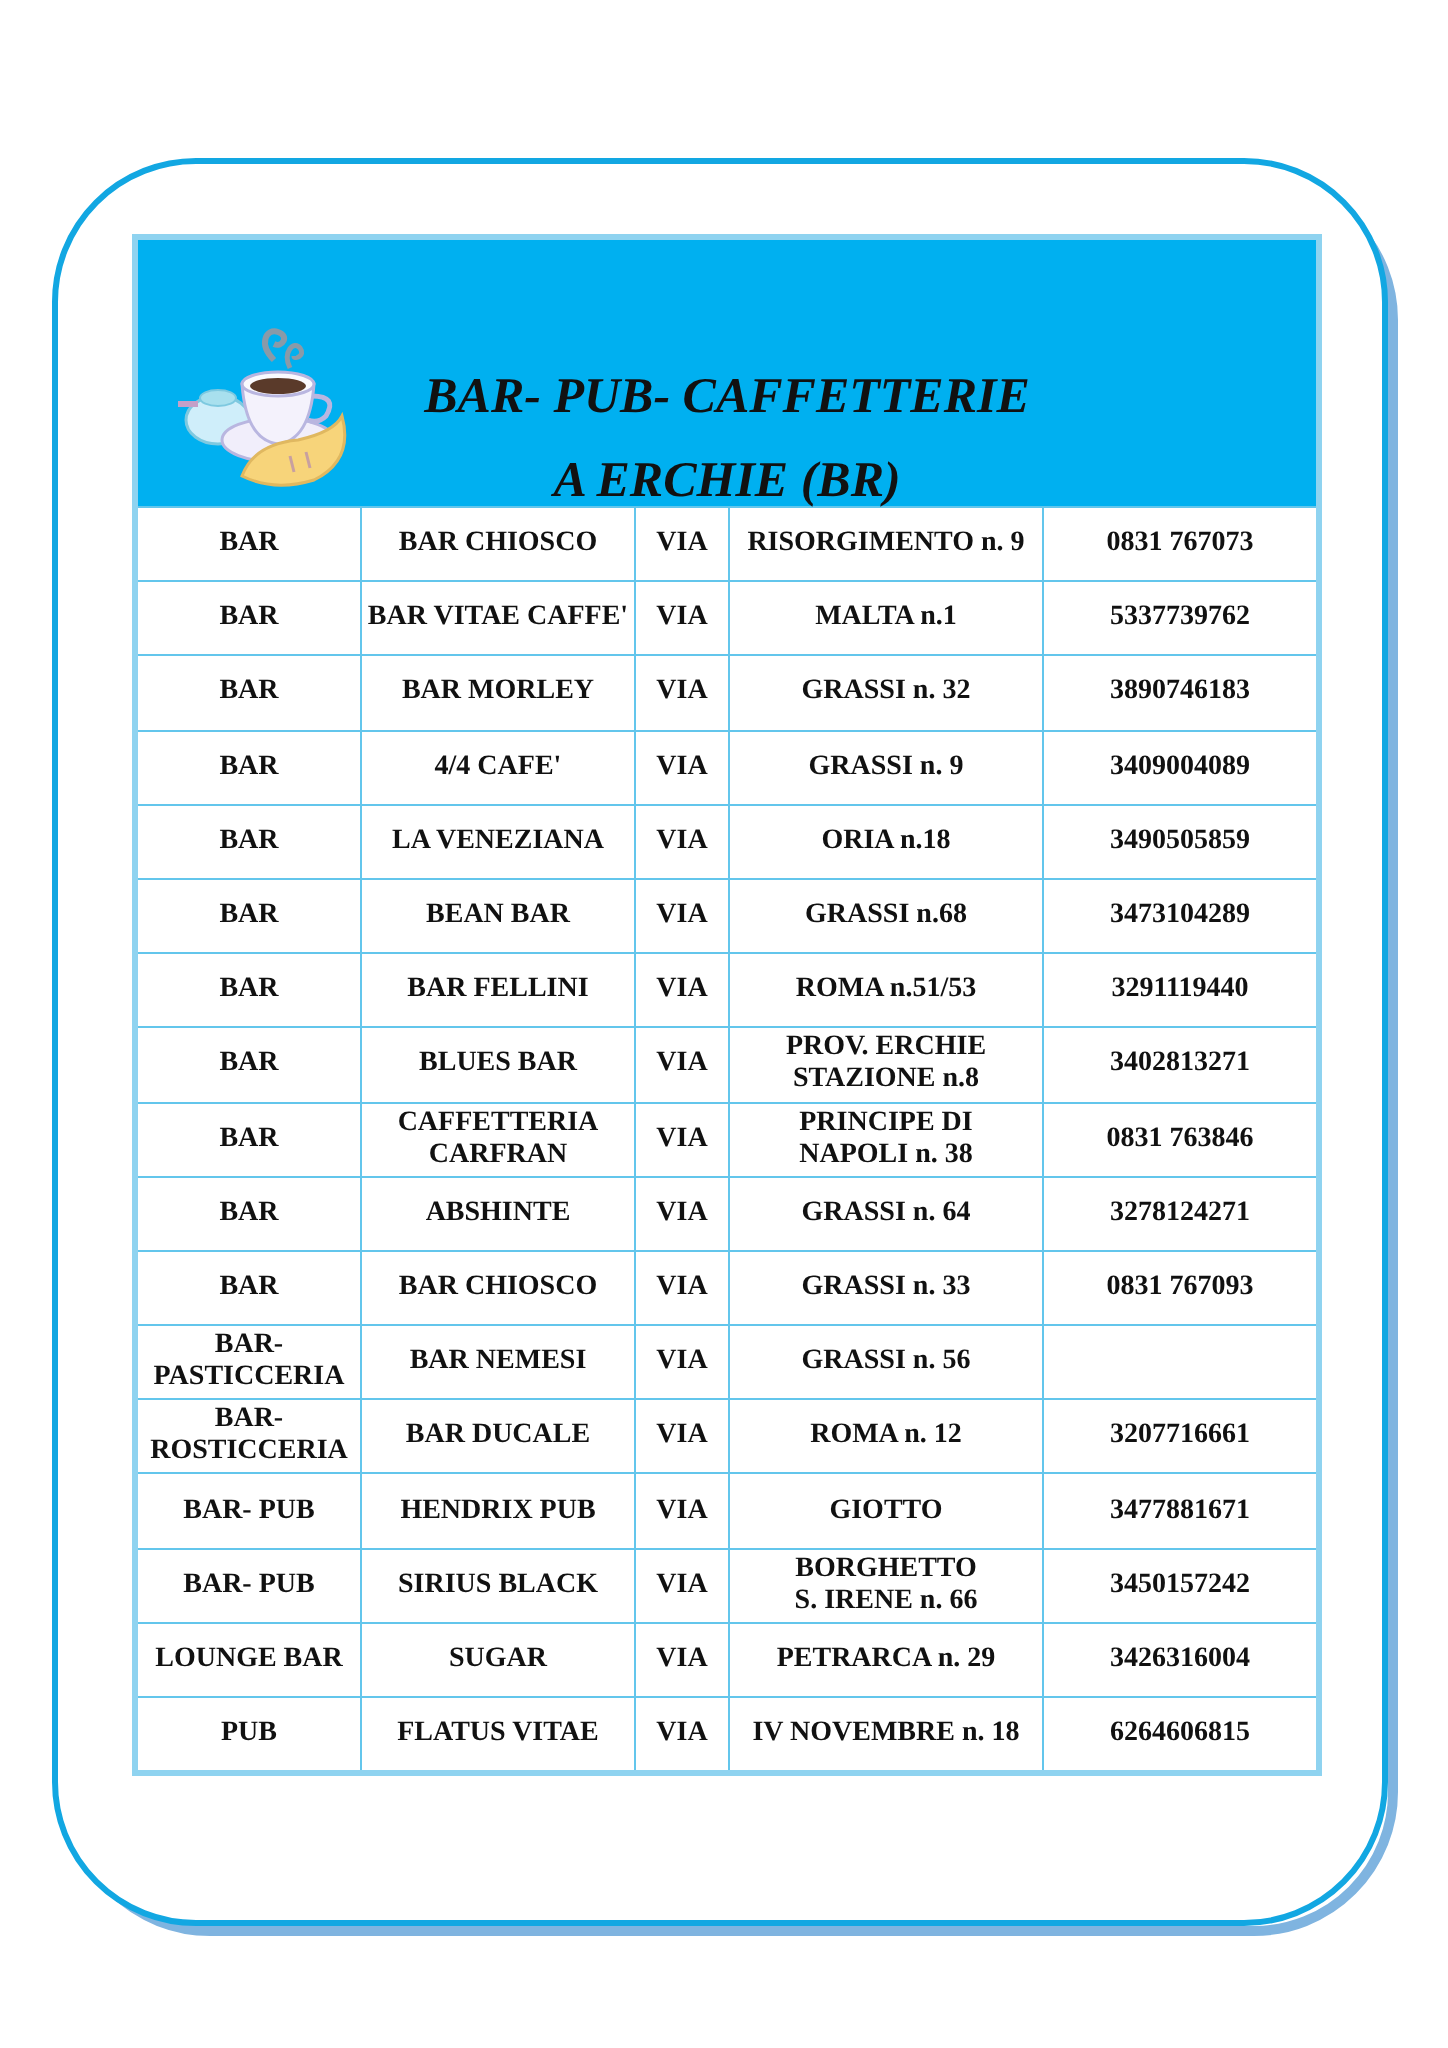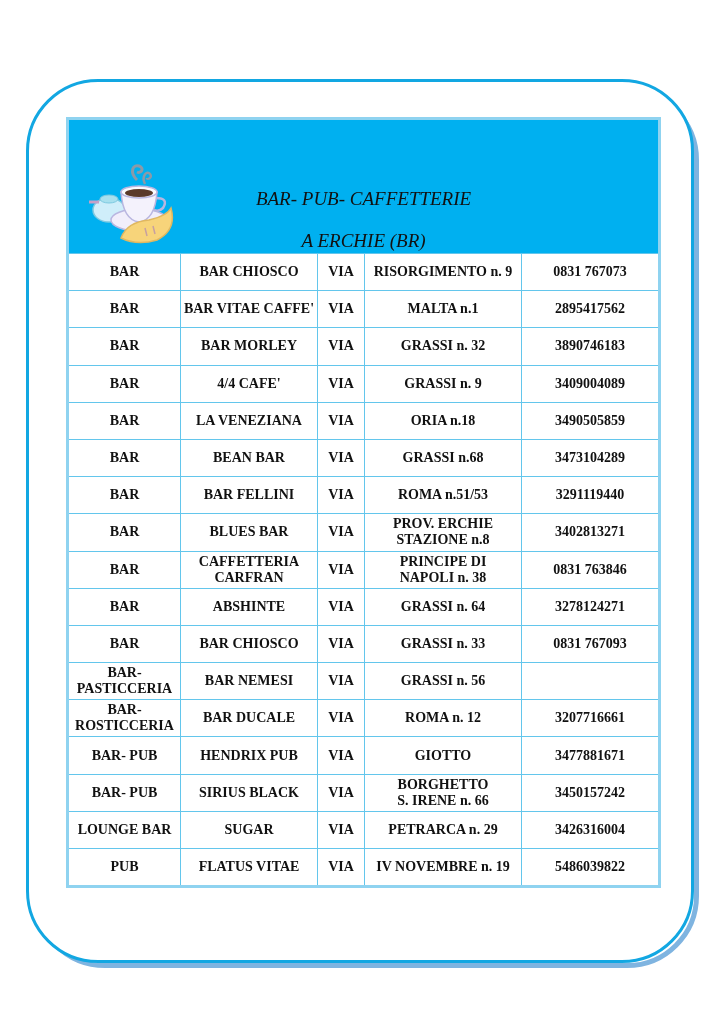--- a/index.html
+++ b/index.html
@@ -26,22 +26,22 @@
     font-weight:bold; font-size:14px; color:#111;
     line-height:16px; height:36.2px; padding:0 2px;
     white-space:pre-line;
   }
   .header-cell {
     background:#00b0f0; height:133px !important; position:relative;
     border:none !important;
   }
   .title {
     position:absolute; left:0; right:0; top:47px;
-    text-align:center; font-style:italic; font-weight:normal;
-    font-size:19px; line-height:21px; color:#111;
+    text-align:center; font-style:italic; font-weight:bold;
+    font-size:25px; line-height:21px; color:#111;
     white-space:pre-line;
   }
   .title-line { display:block; }
   .coffee-icon { position:absolute; left:18px; top:30px; width:96px; height:95px; }
 </style>
 </head>
 <body>
 
 <div class="frame-shadow"></div>
 <div class="frame"></div>
@@ -89,21 +89,21 @@
     <td>BAR CHIOSCO</td>
     <td>VIA</td>
     <td>RISORGIMENTO n. 9</td>
     <td>0831 767073</td>
   </tr>
       <tr>
     <td>BAR</td>
     <td>BAR VITAE CAFFE'</td>
     <td>VIA</td>
     <td>MALTA n.1</td>
-    <td>2895417562</td>
+    <td>5337739762</td>
   </tr>
       <tr>
     <td>BAR</td>
     <td>BAR MORLEY</td>
     <td>VIA</td>
     <td>GRASSI n. 32</td>
     <td>3890746183</td>
   </tr>
       <tr>
     <td>BAR</td>
@@ -199,17 +199,17 @@
     <td>LOUNGE BAR</td>
     <td>SUGAR</td>
     <td>VIA</td>
     <td>PETRARCA n. 29</td>
     <td>3426316004</td>
   </tr>
       <tr>
     <td>PUB</td>
     <td>FLATUS VITAE</td>
     <td>VIA</td>
-    <td>IV NOVEMBRE n. 19</td>
-    <td>5486039822</td>
+    <td>IV NOVEMBRE n. 18</td>
+    <td>6264606815</td>
   </tr>
     </tbody>
 </table>
 
 </body></html>

